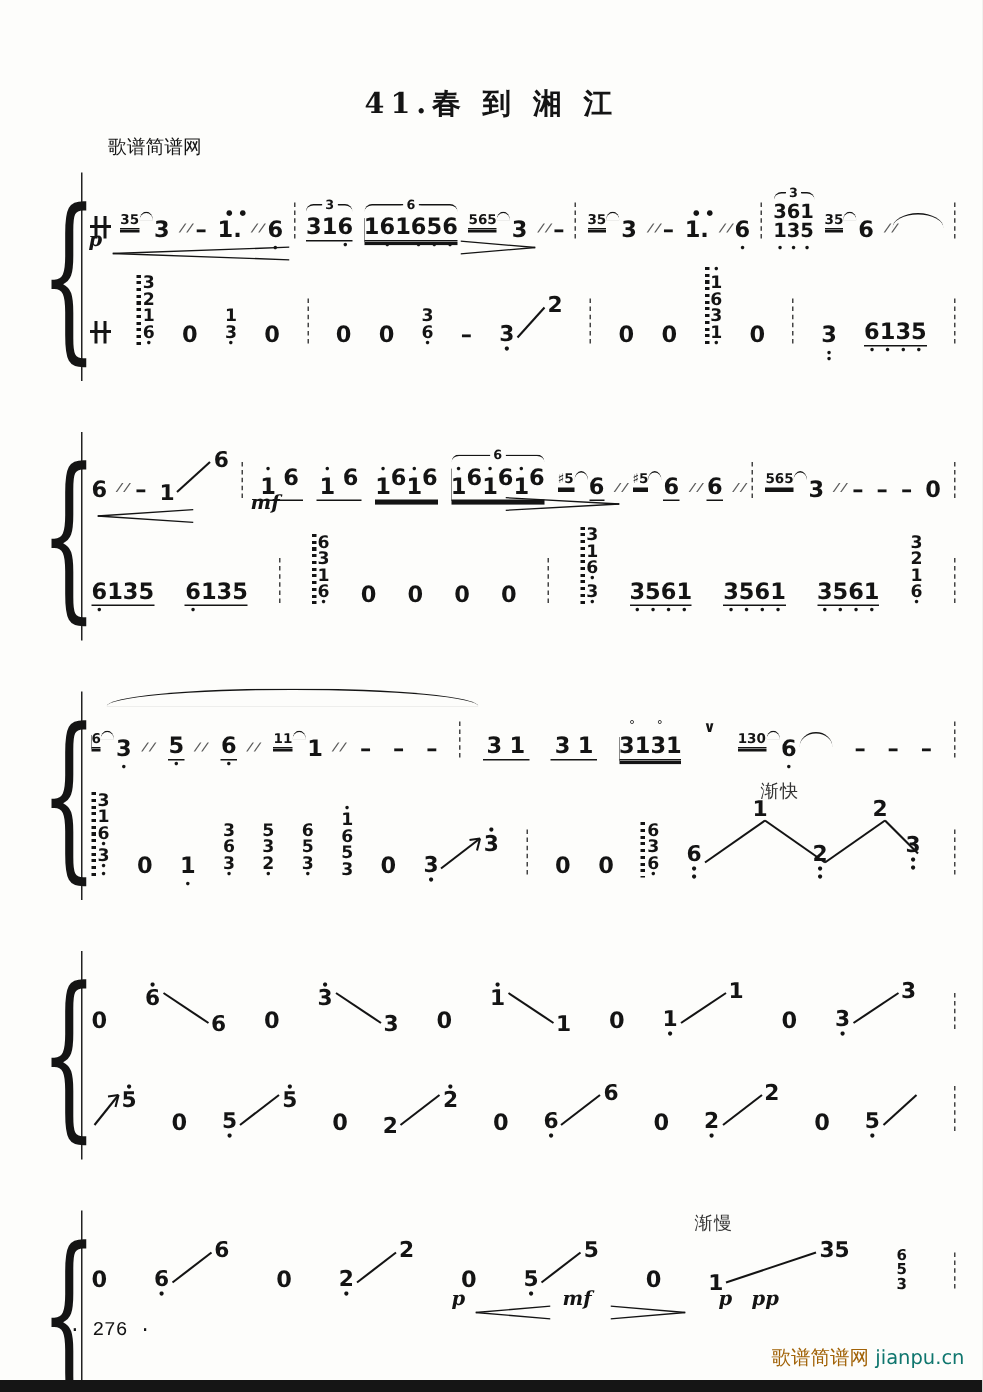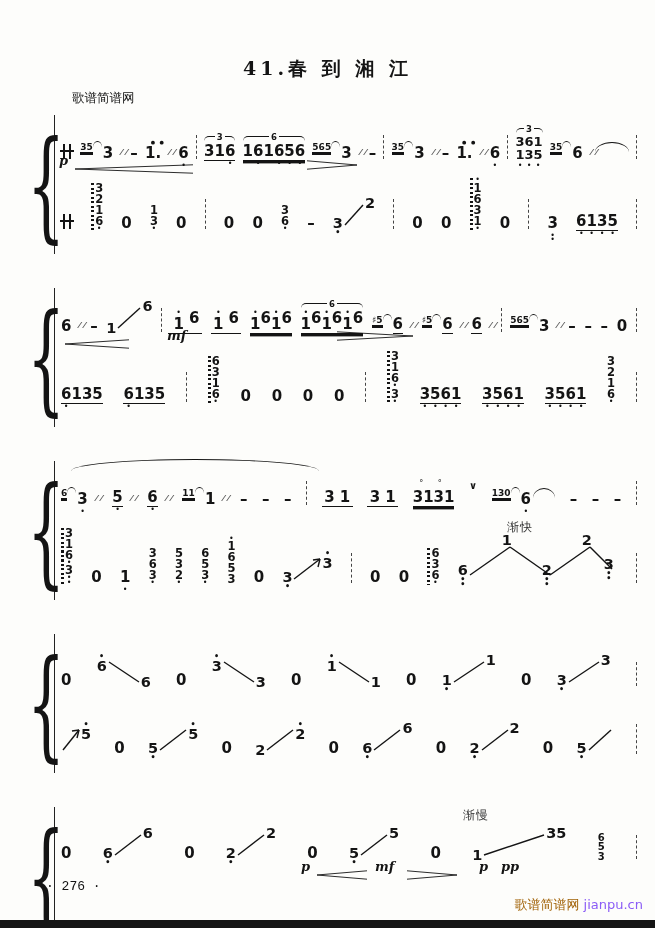--- a/index.html
+++ b/index.html
@@ -90,21 +90,21 @@
   .slur{height:11px;border-top:1.2px solid #141414;border-radius:50% 50% 0 0/100% 100% 0 0;}
   
   .sig{position:relative;width:12px;height:15px;margin-bottom:2px;}
   .sig::before,.sig::after{content:"";position:absolute;top:0;bottom:0;width:2px;background:#141414;}
   .sig::before{left:2px;} .sig::after{right:2px;}
   .sig i{position:absolute;left:-1px;right:-1px;top:40%;height:1.8px;background:#141414;}
   
   .pagenum{position:absolute;left:46px;bottom:34px;font-family:Liberation Mono, monospace;font-size:13px;}
   .wm{position:absolute;right:12px;bottom:14px;font-size:13px;}
   .wm .site{color:#a16207;}
-  .wm .dom{color:#8b5cf6;}
+  .wm .dom{color:#0f766e;}
   .scanedge{position:absolute;left:0;right:0;bottom:0;height:8px;background:#151515;}
 </style>
 </head>
 <body>
 
 <div class="page">
   <div class="hdr">
     <div class="title">41.春  到  湘  江</div>
     <div class="expr">歌谱简谱网</div>
   </div>

